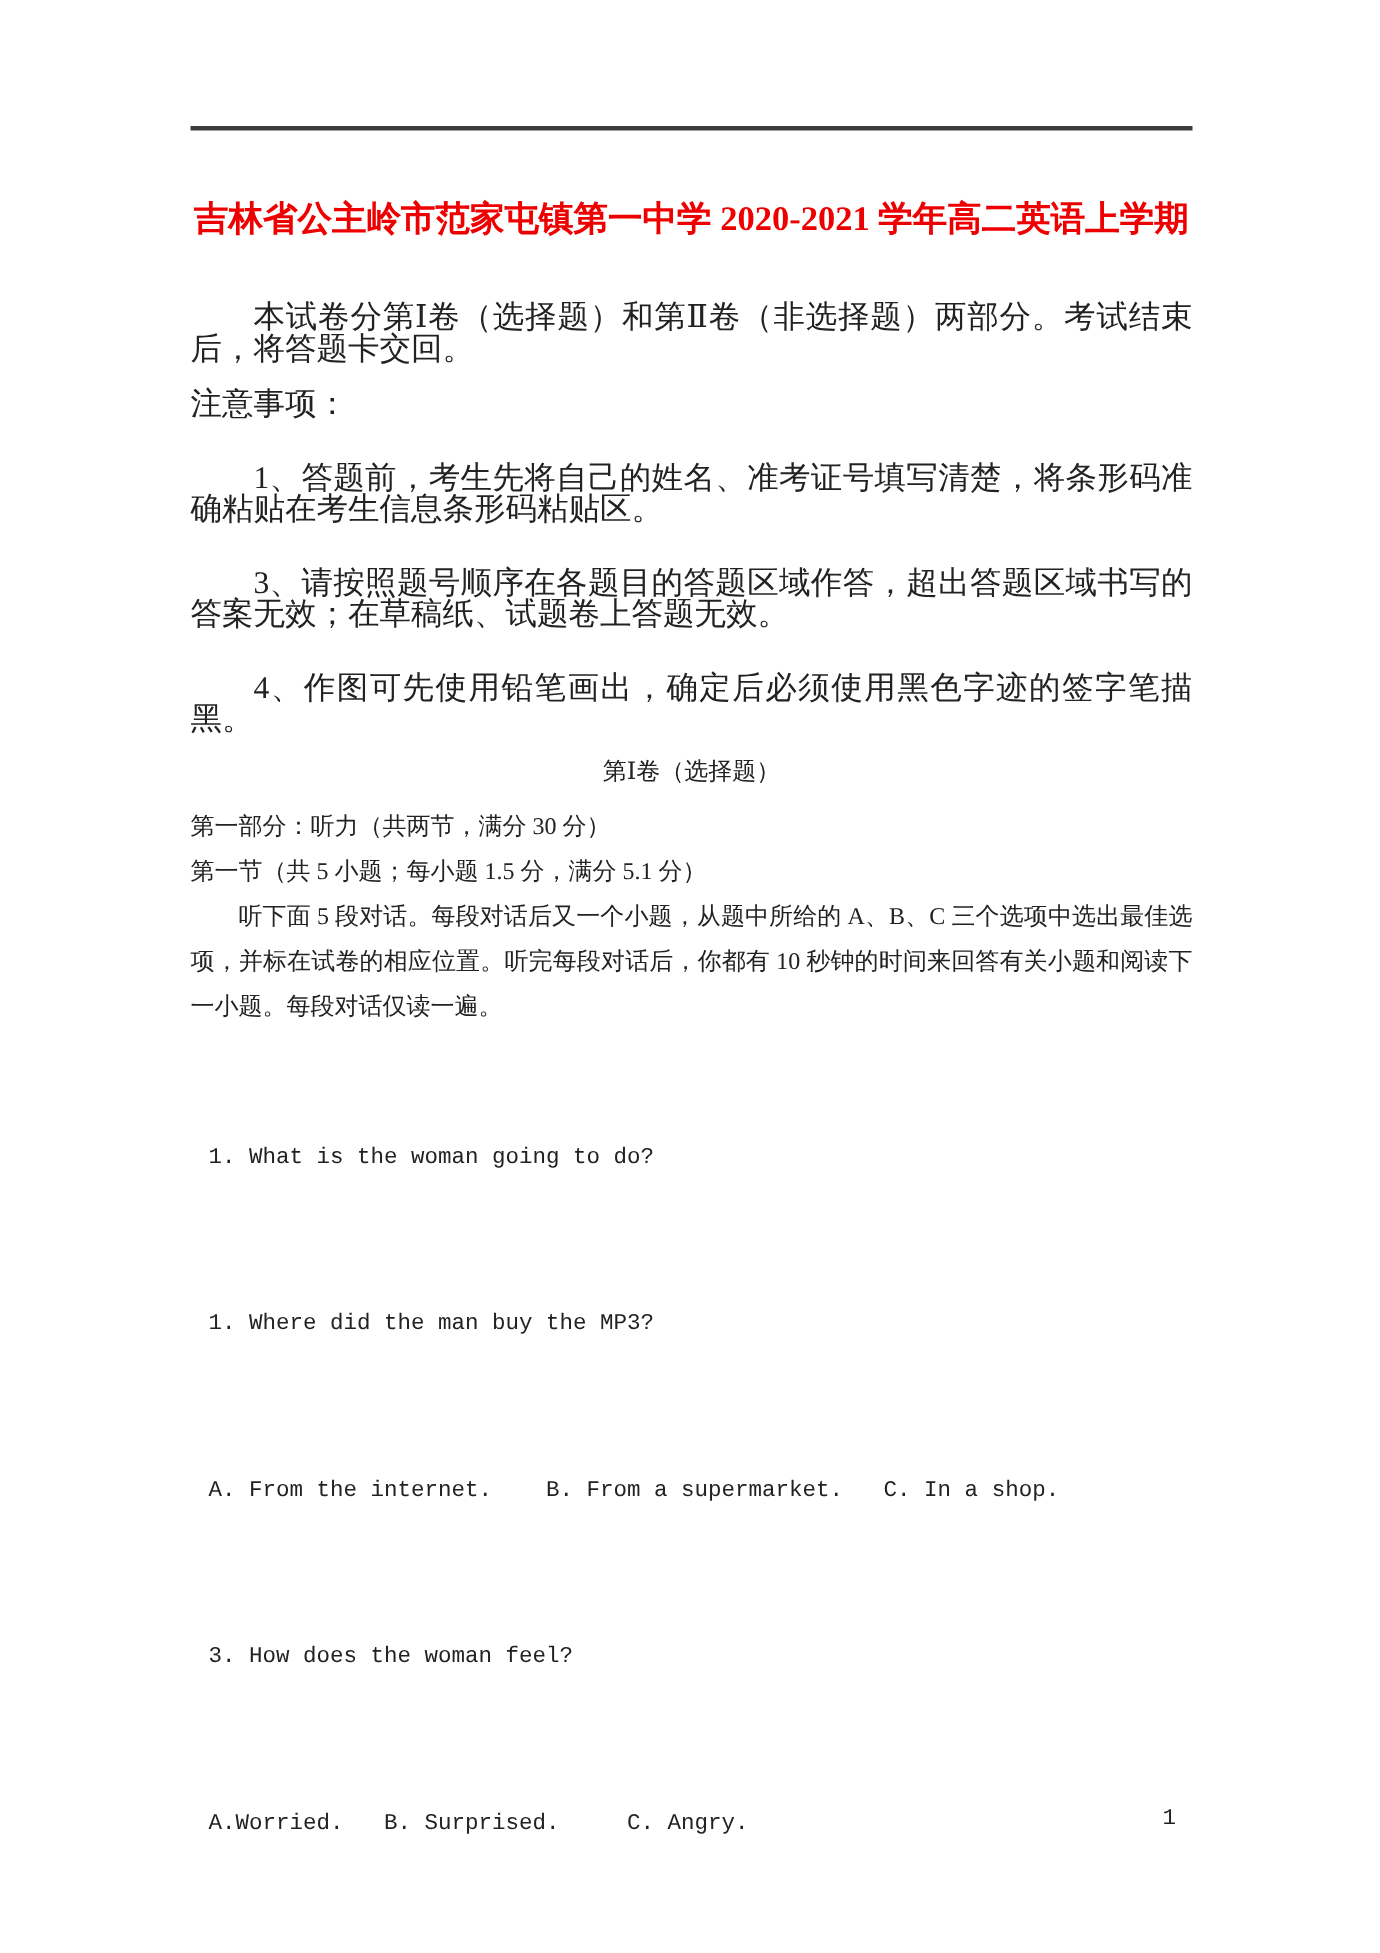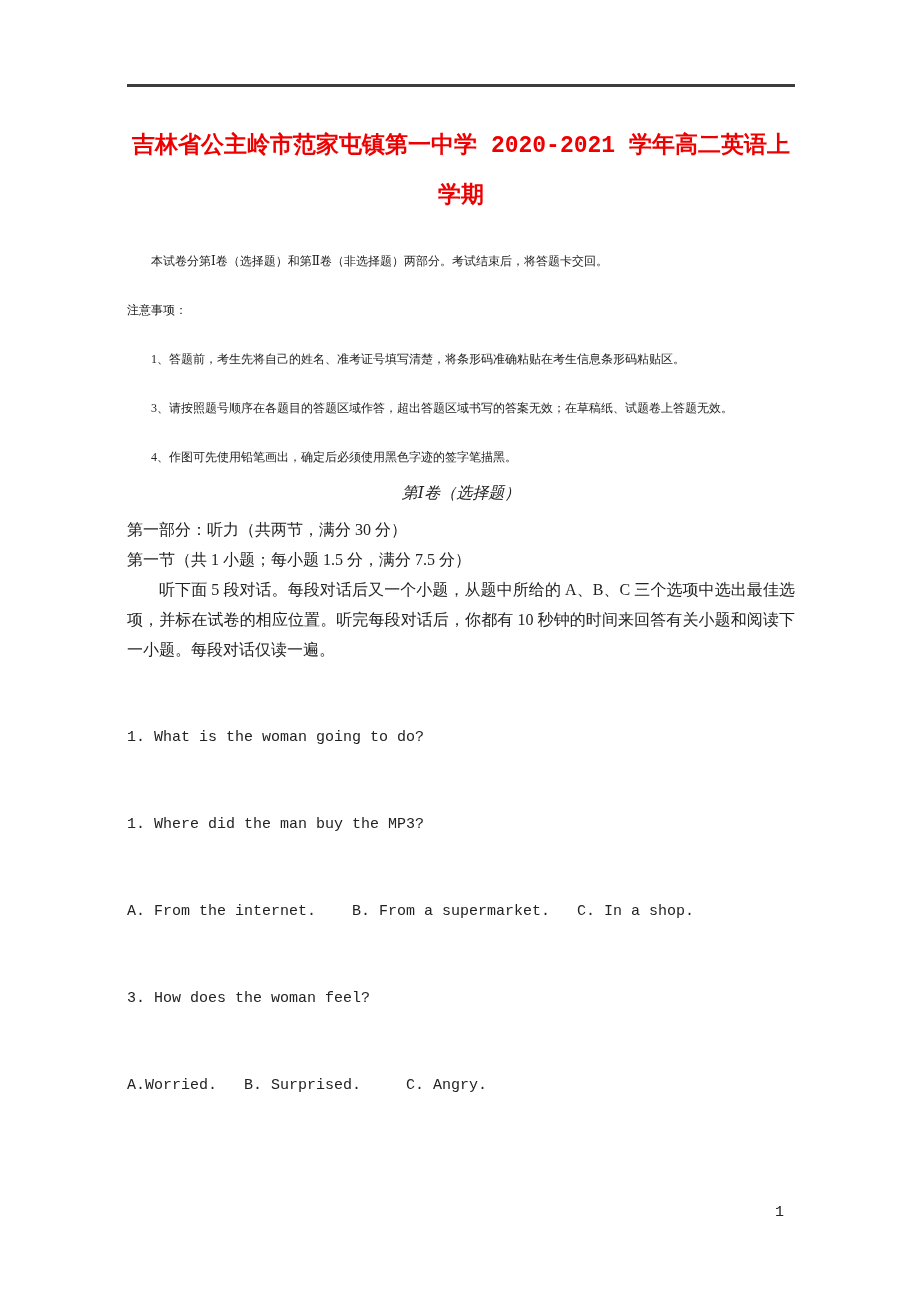--- a/index.html
+++ b/index.html
@@ -18,50 +18,48 @@
     height: 0;
     border-top: 3px solid #3d3d3d;
   }
   .title {
     margin: 34px 0 0 0;
     font-size: 23px;
     font-weight: bold;
     line-height: 50px;
     text-align: center;
     color: #ee0000;
-    font-family: Liberation Mono, monospace;
   }
   .title-line { display: block; }
   .para {
     margin: 0;
-    font-size: 12px;
+    font-size: 21px;
     line-height: 21px;
     text-align: justify;
   }
   .indent { text-indent: 2em; }
   .intro { margin-top: 30px; }
-  .notice-label { margin-top: 28px; }
+  .notice-label { margin-top: 16px; }
   .notice-item { margin-top: 28px; }
   .center-heading {
     margin: 14px 0 0 0;
     font-size: 16px;
     line-height: 21px;
     text-align: center;
-    font-style: italic;
   }
   .section-b { margin-top: 12px; font-size: 16px; line-height: 30px; }
   .section-b p { margin: 0; }
   .jpara { text-align: justify; font-family: Liberation Serif, serif; }
   .questions {
     font-family: "Liberation Mono", "DejaVu Sans Mono", monospace;
     font-size: 15px;
     line-height: 29px;
     white-space: pre;
   }
-  .questions p { margin: 0; }
+  .questions p { margin: 12px; }
   .page-number {
     position: absolute;
     top: 1204px;
     right: 136px;
     font-size: 15px;
     font-family: "Liberation Mono", "DejaVu Sans Mono", monospace;
     color: #222222;
   }
 </style>
 </head>
@@ -80,21 +78,21 @@
     <p class="para notice-label">注意事项：</p>
 
     <p class="para indent notice-item">1、答题前，考生先将自己的姓名、准考证号填写清楚，将条形码准确粘贴在考生信息条形码粘贴区。</p>
     <p class="para indent notice-item">3、请按照题号顺序在各题目的答题区域作答，超出答题区域书写的答案无效；在草稿纸、试题卷上答题无效。</p>
     <p class="para indent notice-item">4、作图可先使用铅笔画出，确定后必须使用黑色字迹的签字笔描黑。</p>
 
     <p class="center-heading">第Ⅰ卷（选择题）</p>
 
     <div class="section-b">
       <p>第一部分：听力（共两节，满分 30 分）</p>
-      <p>第一节（共 1 小题；每小题 1.5 分，满分 7.5 分）</p>
+      <p>第一节（共 5 小题；每小题 1.5 分，满分 5.1 分）</p>
       <p class="indent jpara">听下面 5 段对话。每段对话后又一个小题，从题中所给的 A、B、C 三个选项中选出最佳选项，并标在试卷的相应位置。听完每段对话后，你都有 10 秒钟的时间来回答有关小题和阅读下一小题。每段对话仅读一遍。</p>
 
       <div class="questions">
         <p>1. What is the woman going to do?</p>
         <p>1. Where did the man buy the MP3?</p>
         <p>A. From the internet.    B. From a supermarket.   C. In a shop.</p>
         <p>3. How does the woman feel?</p>
         <p>A.Worried.   B. Surprised.     C. Angry.</p>
         
         

